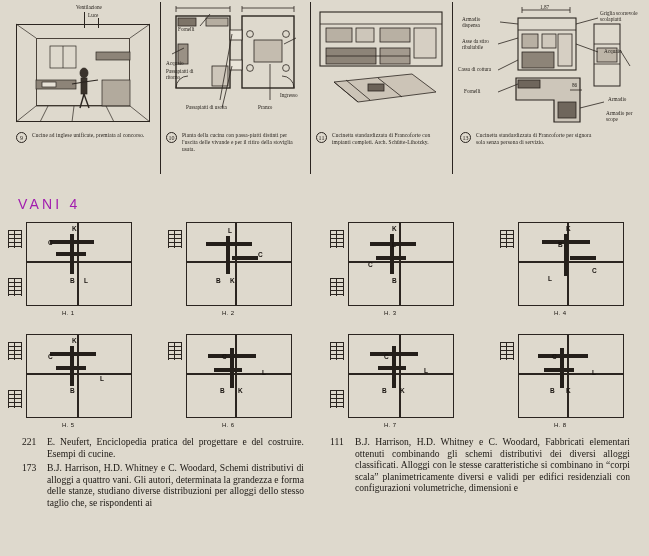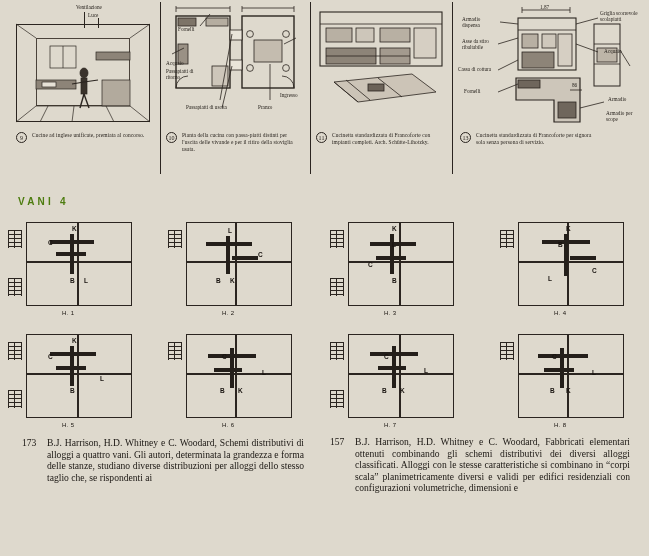--- a/index.html
+++ b/index.html
@@ -26,21 +26,21 @@
     position:absolute;width:11px;height:11px;border:1px solid #2b2520;border-radius:50%;
     font-size:6px;line-height:11px;text-align:center;box-sizing:border-box;color:#221d18;
     background:#ded9cd;
   }
   .tinylabel{position:absolute;font-size:5.2px;line-height:1.2;color:#221d18;white-space:nowrap;}
 
   
   .vani{
     position:absolute;left:18px;top:196px;
     font-family:"Liberation Sans", sans-serif;
-    font-size:10px;letter-spacing:3.2px;color:#4d7c0f;font-weight:700;
+    font-size:14px;letter-spacing:3.2px;color:#a21caf;font-weight:400;
   }
 
   
   .plans{position:absolute;left:0;top:218px;width:649px;height:212px;}
   .plan{position:absolute;width:124px;height:96px;}
   .plan .rooms{position:absolute;left:18px;top:0;width:106px;height:84px;}
   .rm{position:absolute;border:1px solid #2b2520;box-sizing:border-box;background:transparent;}
   .hatch{position:absolute;}
   .hatch i{position:absolute;background:#2b2520;}
   .wall{position:absolute;background:#241f1a;}
@@ -499,29 +499,33 @@
         <div class="ltr" style="left:74px;top:36px;">L</div>
       </div>
       <div class="plabel" style="left:54px;top:88px;">H. 8</div>
     </div>
 
   </div>
 
   <div class="texts">
 
     <div class="col colA">
+      <div class="entry">
+        <span class="num">221</span>
+        <div class="body">E. Neufert, Enciclopedia pratica del progettare e del costruire. Esempi di cucine.</div>
+      </div>
       <div class="spacer"></div>
       <div class="entry">
         <span class="num">173</span>
         <div class="body">B.J. Harrison, H.D. Whitney e C. Woodard, Schemi distributivi di alloggi a quattro vani. Gli autori, determinata la grandezza e forma delle stanze, studiano diverse distribuzioni per alloggi dello stesso taglio che, se rispondenti ai</div>
       </div>
     </div>
 
     <div class="col colB">
       <div class="entry">
-        <span class="num">157</span>
+        <span class="num">111</span>
         <div class="body">B.J. Harrison, H.D. Whitney e C. Woodard, Fabbricati elementari ottenuti combinando gli schemi distributivi dei diversi alloggi classificati. Alloggi con le stesse caratteristiche si combinano in “corpi scala” planimetricamente diversi e validi per edifici residenziali con configurazioni volumetriche, dimensioni e</div>
       </div>
     </div>
 
   </div>
 
 </div>
 
 </body></html>

